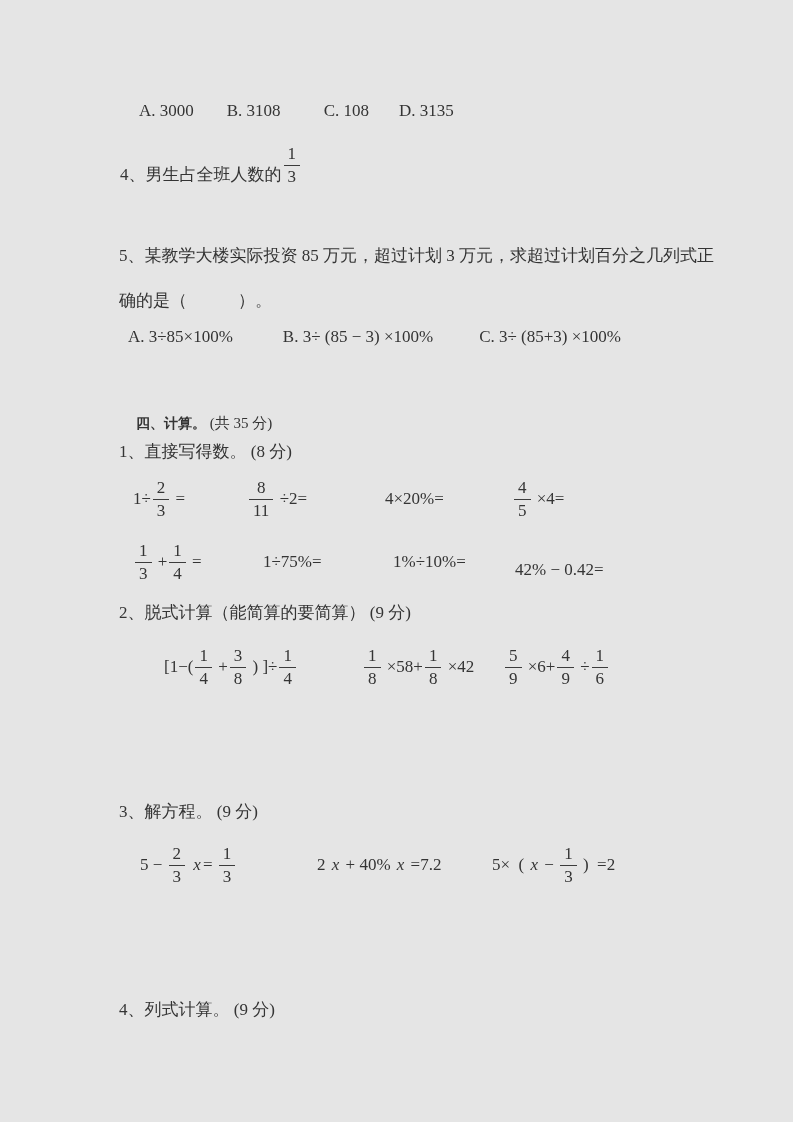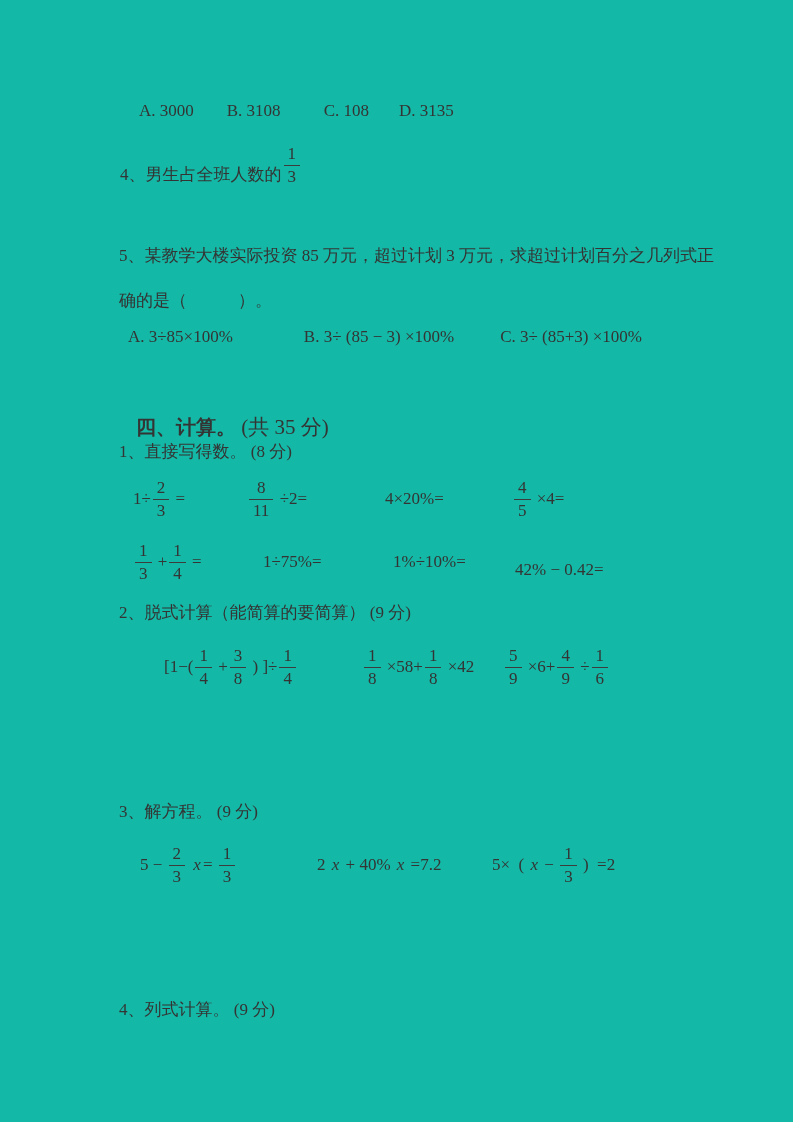--- a/index.html
+++ b/index.html
@@ -1,20 +1,20 @@
 <!DOCTYPE html>
 <html><head>
 <meta charset="utf-8">
 <style>
   html, body { margin: 0; padding: 0; background: #ffffff; }
   .page {
     position: relative;
     width: 793px;
     height: 1122px;
-    background: #14b8a6;
+    background: #e5e5e5;
     color: #343434;
     font-family: "Liberation Serif", "DejaVu Serif", serif;
     font-size: 17px;
     overflow: hidden;
   }
   .abs { position: absolute; white-space: pre; }
   .optrow { position: absolute; display: flex; white-space: pre; }
   .qline { position: absolute; display: flex; align-items: flex-end; white-space: pre; }
   .mexpr {
     position: absolute;
@@ -27,22 +27,22 @@
     display: inline-flex;
     flex-direction: column;
     align-items: center;
     line-height: 1.05;
     margin: 0 2px;
     text-align: center;
   }
   .frac .num { display: block; padding: 0 4px 2px 4px; }
   .frac .den { display: block; border-top: 1.4px solid #3c3c3c; padding: 2px 4px 0 4px; }
   .mvar { font-style: italic; padding: 0 2px; }
-  .sec-bold { font-weight: bold; font-size: 20px; }
-  .sec-rest { font-size: 21px; }
+  .sec-bold { font-weight: bold; font-size: 14px; }
+  .sec-rest { font-size: 15px; }
 </style>
 </head>
 <body>
 
 <div class="page">
 
   <div class="optrow" style="left:139px; top:101px;">
     <span style="margin-right:33px">A. 3000</span>
     <span style="margin-right:43px">B. 3108</span>
     <span style="margin-right:30px">C. 108</span>
@@ -55,21 +55,21 @@
       <span class="num">1</span>
       <span class="den">3</span>
     </span>
   </div>
 
 
   <div class="abs" style="left:119px; top:244px;">5、某教学大楼实际投资 85 万元，超过计划 3 万元，求超过计划百分之几列式正</div>
   <div class="abs" style="left:119px; top:289px;">确的是（　　　）。</div>
 
   <div class="optrow" style="left:128px; top:327px;">
-    <span style="margin-right:71px">A. 3÷85×100%</span>
+    <span style="margin-right:50px">A. 3÷85×100%</span>
     <span style="margin-right:46px">B. 3÷ (85 − 3) ×100%</span>
     <span>C. 3÷ (85+3) ×100%</span>
   </div>
 
   <div class="abs" style="left:119px; top:393px;">
     <span class="sec-bold">四、计算。</span><span class="sec-rest"> (共 35 分)</span>
   </div>
 
   <div class="abs" style="left:119px; top:440px;">1、直接写得数。 (8 分)</div>
 

